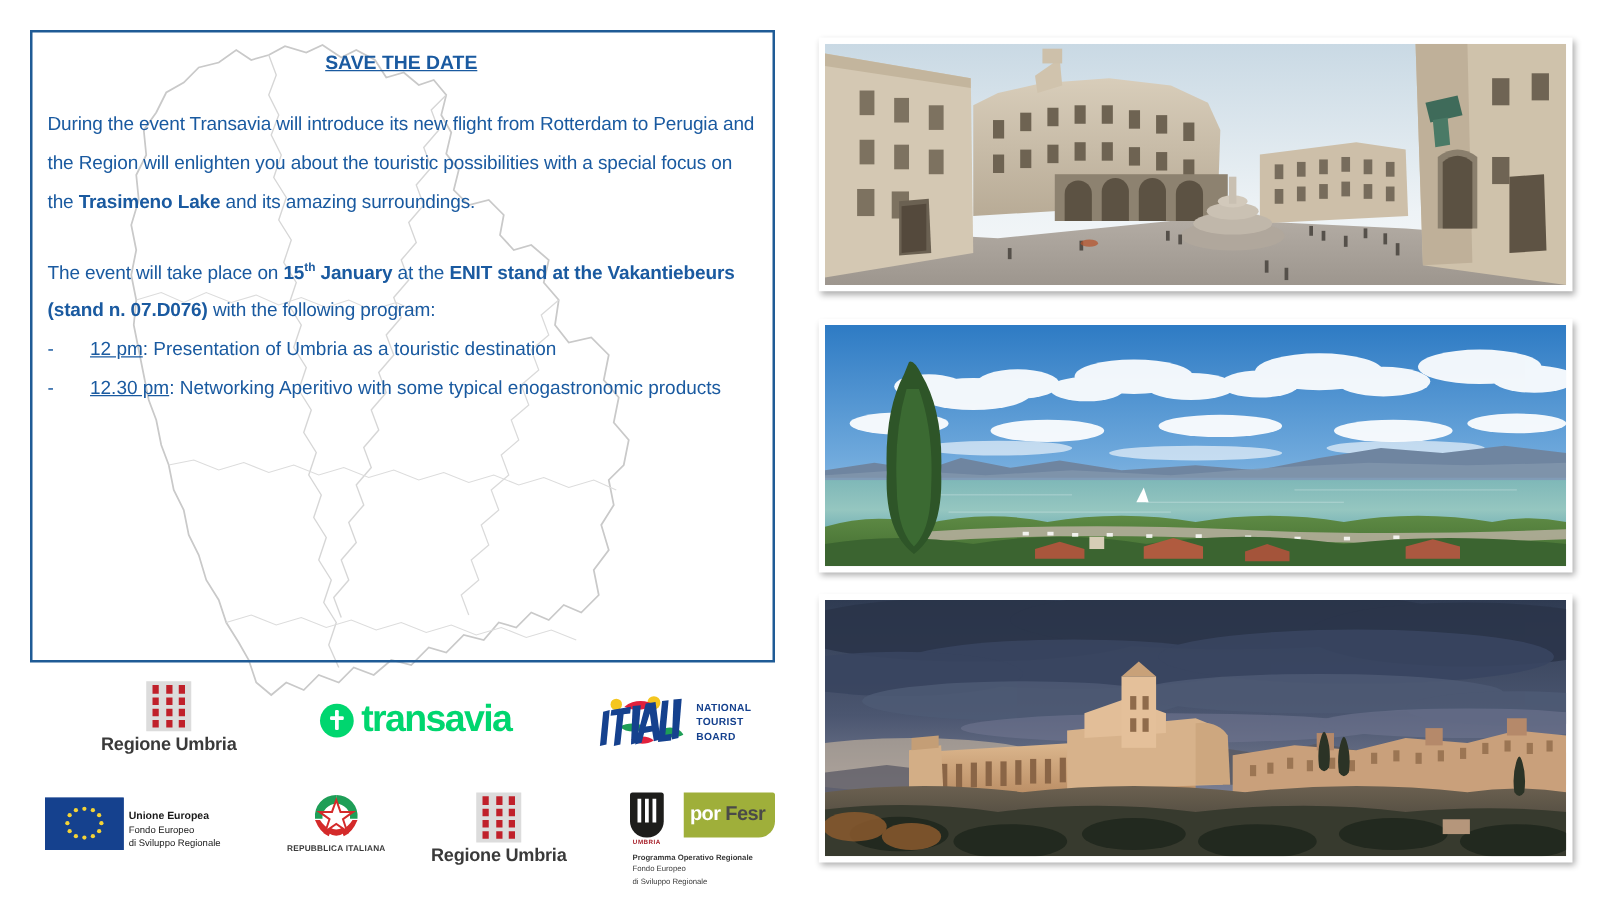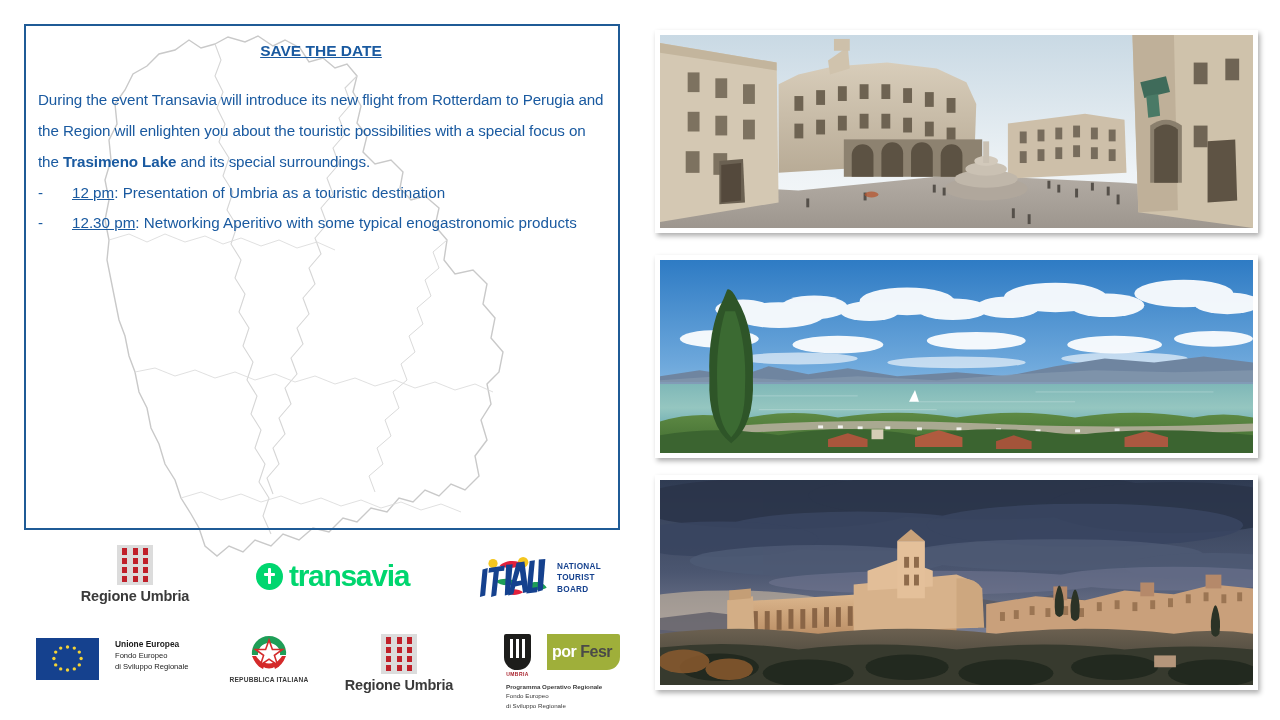--- a/index.html
+++ b/index.html
@@ -115,21 +115,21 @@
   }
   #logo-italia .italia-mark{width:72px;height:46px;display:block;}
   .ntb{
     font-size:8.2px;font-weight:bold;color:#15418E;line-height:1.42;letter-spacing:0.3px;
   }
 
   
   #logo-row-2{
     position:absolute;left:24px;top:630px;width:620px;height:80px;z-index:4;
   }
-  #logo-eu{ position:absolute;left:12px;top:8px;display:flex;align-items:flex-start;gap:16px;}
+  #logo-eu{ position:absolute;left:12px;top:8px;display:flex;align-items:flex-end;gap:4px;}
   .eu-flag{
     width:63px;height:42px;background:#15418E;position:relative;display:block;
   }
   .eu-flag svg{position:absolute;left:0;top:0;}
   .eu-text{font-size:7.6px;color:#1a1a1a;line-height:1.45;}
   .eu-text .l1{font-weight:bold;font-size:8.4px;}
 
   #logo-repubblica{ position:absolute;left:205px;top:2px;width:80px;text-align:center;}
   #logo-repubblica svg{display:block;margin:0 auto;}
   .rep-label{font-size:6.6px;font-weight:bold;color:#3a3a3a;letter-spacing:0.2px;margin-top:2px;}
@@ -215,23 +215,26 @@
              L366 484" fill="none" stroke="#DCDCDC" stroke-width="0.9"></path>
   </svg>
 </div>
 
 <div id="invite-panel">
   <div id="invite-inner">
     <div id="save-the-date">SAVE THE DATE</div>
 
 
     <p class="para gap">
-      <span>During the event Transavia will introduce its new  flight from Rotterdam to Perugia and the Region  will enlighten you about the touristic possibilities with a special  focus on the </span><b>Trasimeno Lake</b><span> and its special surroundings.</span>
+      <span>During the event Transavia will introduce its new  flight from Rotterdam to Perugia and the Region  will enlighten you about the touristic possibilities with a special  focus on the </span><b>Trasimeno Lake</b><span> and its amazing surroundings.</span>
     </p>
 
+    <p class="para gap">
+      <span>The event will take place on  </span><b><span>15</span><sup>th</sup><span> January</span></b><span> at the </span><b>ENIT stand at the Vakantiebeurs (stand n. 07.D076)</b><span> with the following program:</span>
+    </p>
 
     <div class="bullet-row">
       <span class="bullet-dash">-</span>
       <span class="bullet-text"><span class="u">12 pm</span><span>: Presentation of Umbria as a touristic destination</span></span>
     </div>
 
     <div class="bullet-row">
       <span class="bullet-dash">-</span>
       <span class="bullet-text"><span class="u">12.30 pm</span><span>: Networking Aperitivo with some typical enogastronomic products</span></span>
     </div>

